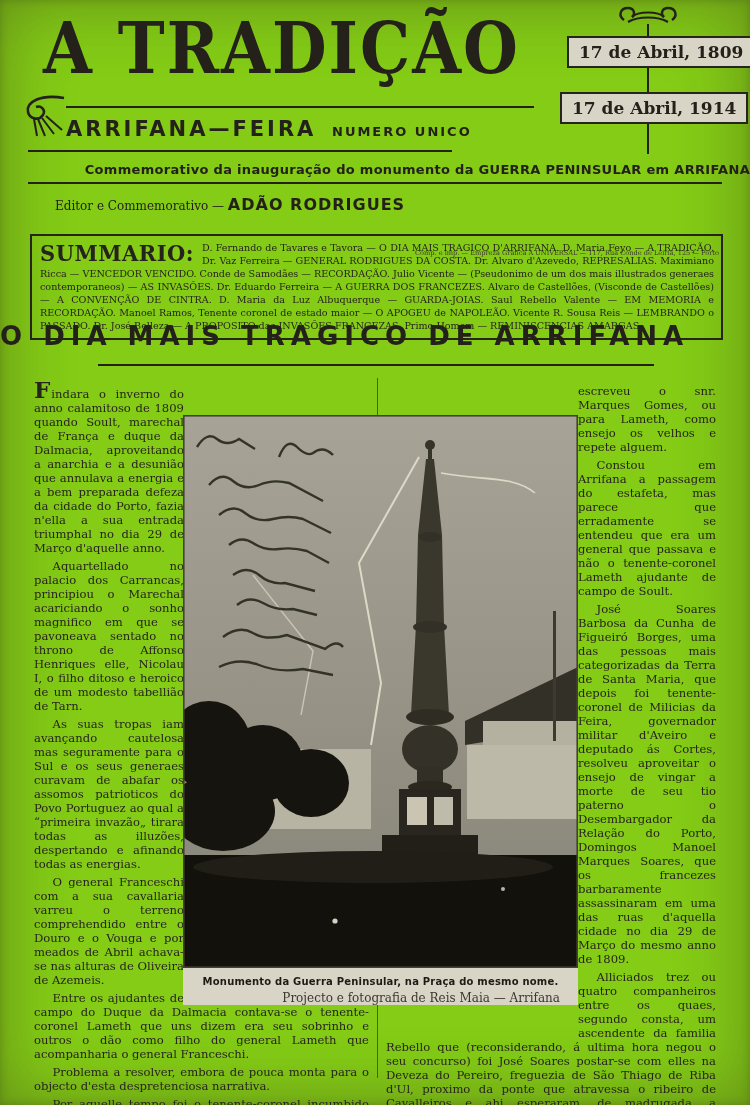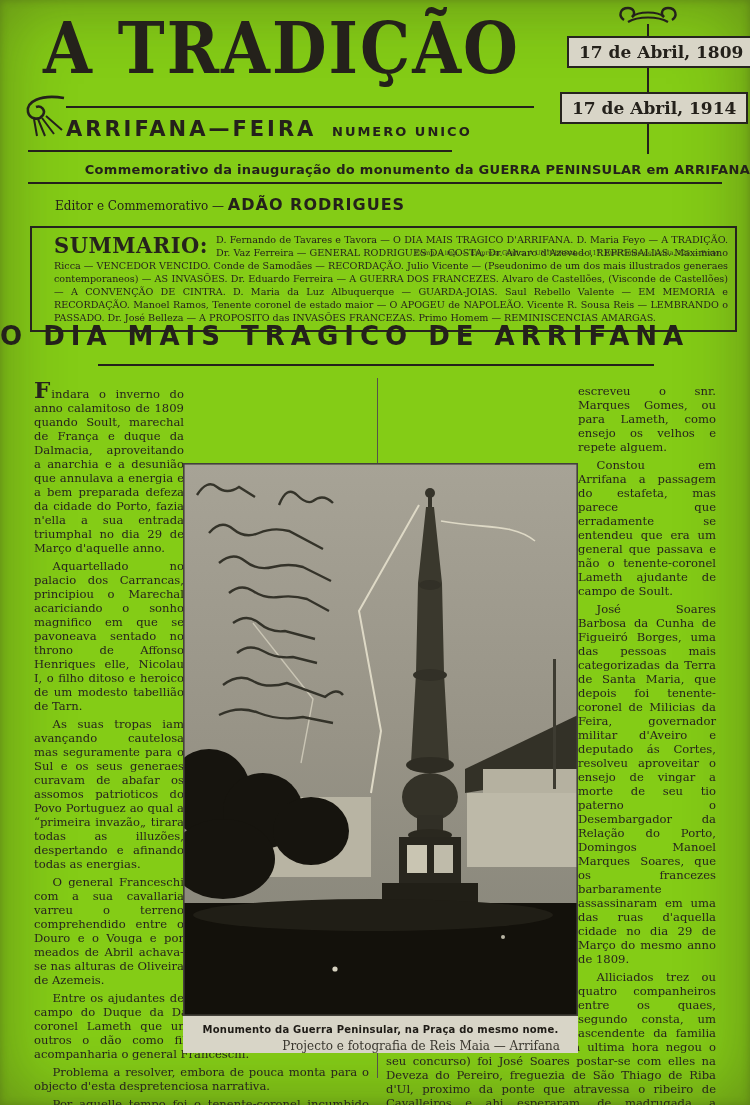--- a/index.html
+++ b/index.html
@@ -41,22 +41,22 @@
     left:0;top:162px;width:750px;text-align:right;
     font-family:"DejaVu Sans", sans-serif;font-weight:bold;font-size:13px;
     letter-spacing:.3px;
   }
   .comm-rule{left:28px;top:182px;width:694px;height:1.5px;background:#24211b;}
   .editor-row{left:55px;top:195px;font-size:12px;white-space:nowrap;}
   .editor-name{font-family:"DejaVu Sans", sans-serif;font-weight:bold;font-size:16px;letter-spacing:1px;}
   .printer-line{left:415px;top:201px;width:310px;font-size:6.6px;color:#3a372f;white-space:nowrap;margin-top:48px;}
   
   .summary-box{
-    left:30px;top:226px;width:674px;border:2px solid #26241e;
-    padding:5px 7px 6px 22px;font-size:9.6px;line-height:13px;text-align:justify;
+    left:30px;top:234px;width:674px;border:2px solid #26241e;
+    padding:5px 7px 6px 8px;font-size:9.6px;line-height:13px;text-align:justify;
     color:#26231c;
   }
   .summary-label{
     float:left;font-weight:bold;font-size:21px;line-height:24px;
     letter-spacing:.5px;margin:0 8px 0 0;transform:scaleY(1.1);
   }
   
   .headline{
     left:0;top:321px;width:604px;text-align:center;
     font-family:"DejaVu Sans", sans-serif;font-weight:bold;font-size:26px;
@@ -71,21 +71,21 @@
   .col-left{position:absolute;left:0;top:0;width:343px;}
   .col-right{position:absolute;left:352px;top:0;width:338px;}
   .col-divider{left:377px;top:378px;width:1px;height:700px;background:#55524a;}
   .wrap-left{float:right;width:189px;height:570px;margin-top:47px;}
   .wrap-right{float:left;width:196px;height:606px;margin-top:44px;}
   .clear-left{clear:right;}
   .col-left p:first-of-type::first-letter{
     font-size:23px;font-weight:bold;line-height:11px;letter-spacing:1px;
   }
   
-  .figure{left:183px;top:463px;width:395px;background:#d8d5c7;z-index:3;}
+  .figure{left:183px;top:415px;width:395px;background:#d8d5c7;z-index:3;}
   .figure svg{display:block;}
   .figure-caption{
     margin-top:8px;text-align:center;font-family:"DejaVu Sans", sans-serif;
     font-weight:bold;font-size:10px;letter-spacing:.2px;color:#1e1b16;
   }
   .figure-credit{
     margin-top:4px;text-align:right;padding-right:18px;
     font-size:12px;color:#3a372f;
   }
 </style>

